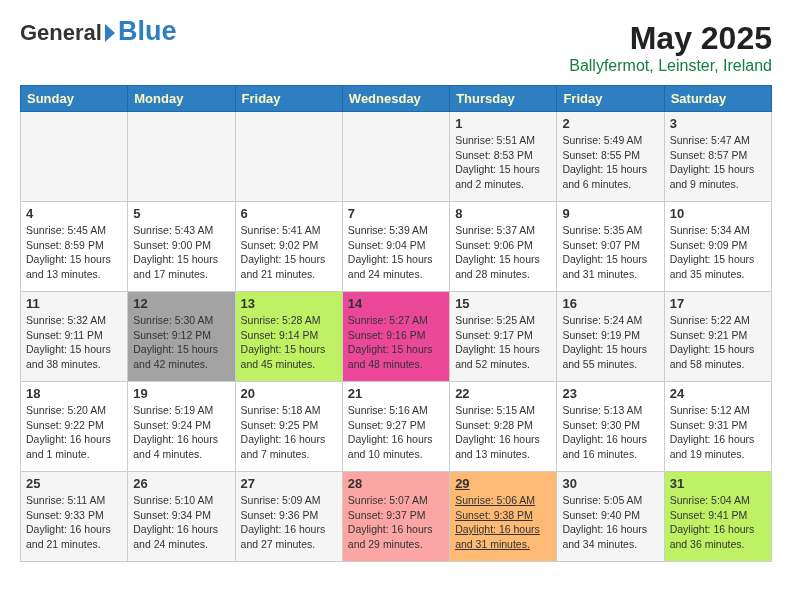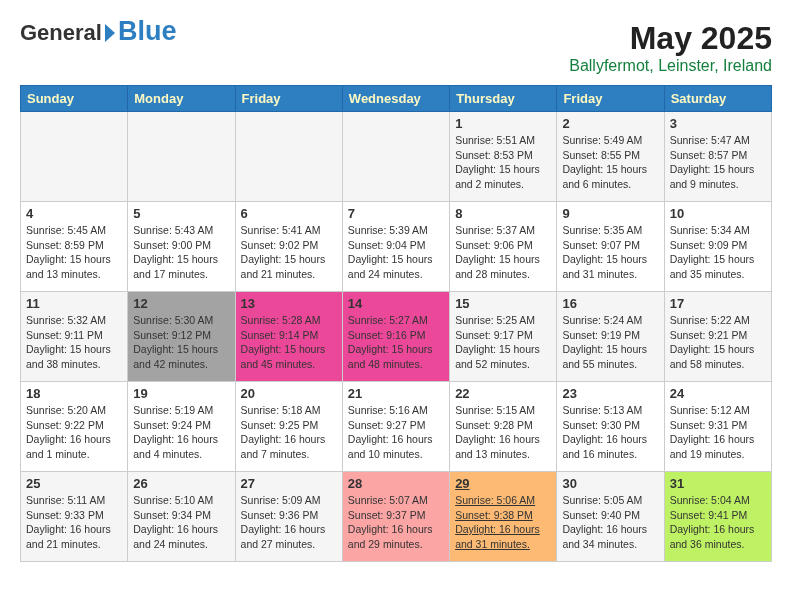--- a/index.html
+++ b/index.html
@@ -161,21 +161,21 @@
       </tr>
       <tr>
         <td style="background: rgb(245, 245, 245);">
           <span class="day-num">11</span>
           <div class="day-info">Sunrise: 5:32 AM<br>Sunset: 9:11 PM<br>Daylight: 15 hours<br>and 38 minutes.</div>
         </td>
         <td style="background: #a3a3a3;">
           <span class="day-num">12</span>
           <div class="day-info">Sunrise: 5:30 AM<br>Sunset: 9:12 PM<br>Daylight: 15 hours<br>and 42 minutes.</div>
         </td>
-        <td style="background: #ec4899;">
+        <td style="background: #bef264;">
           <span class="day-num">13</span>
           <div class="day-info">Sunrise: 5:28 AM<br>Sunset: 9:14 PM<br>Daylight: 15 hours<br>and 45 minutes.</div>
         </td>
         <td style="background: #ec4899;">
           <span class="day-num">14</span>
           <div class="day-info">Sunrise: 5:27 AM<br>Sunset: 9:16 PM<br>Daylight: 15 hours<br>and 48 minutes.</div>
         </td>
         <td style="background: rgb(245, 245, 245);">
           <span class="day-num">15</span>
           <div class="day-info">Sunrise: 5:25 AM<br>Sunset: 9:17 PM<br>Daylight: 15 hours<br>and 52 minutes.</div>

